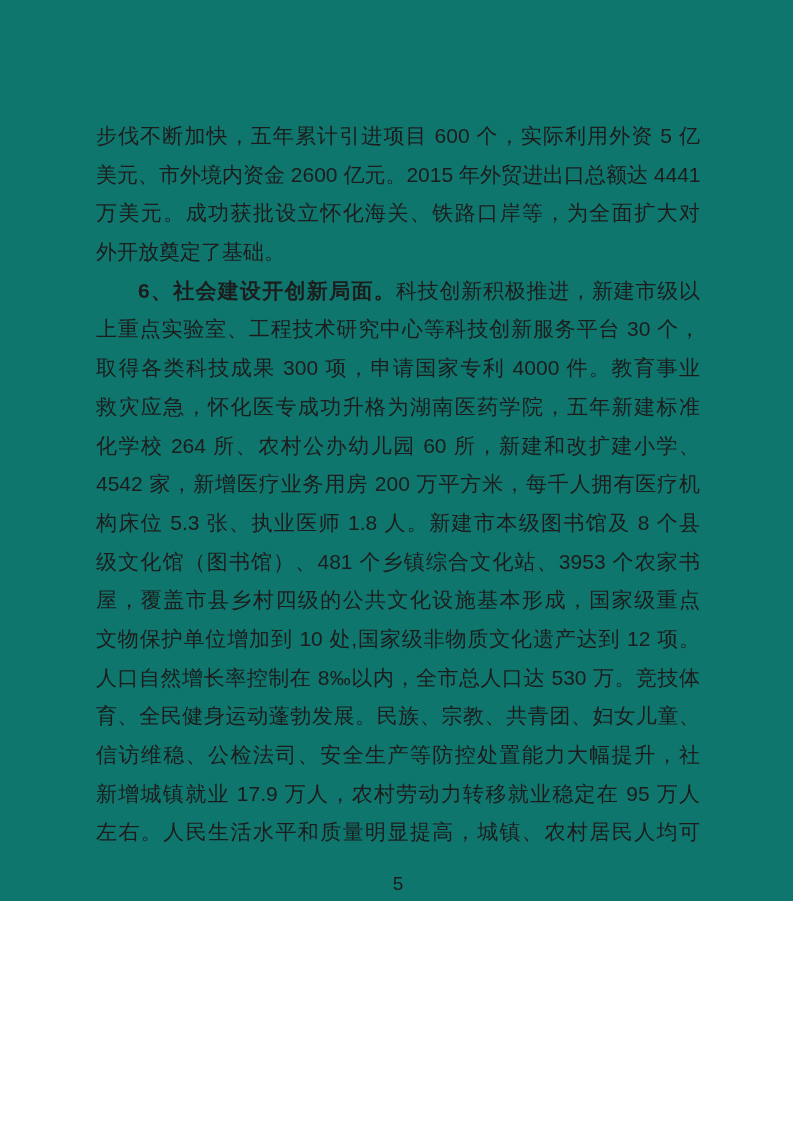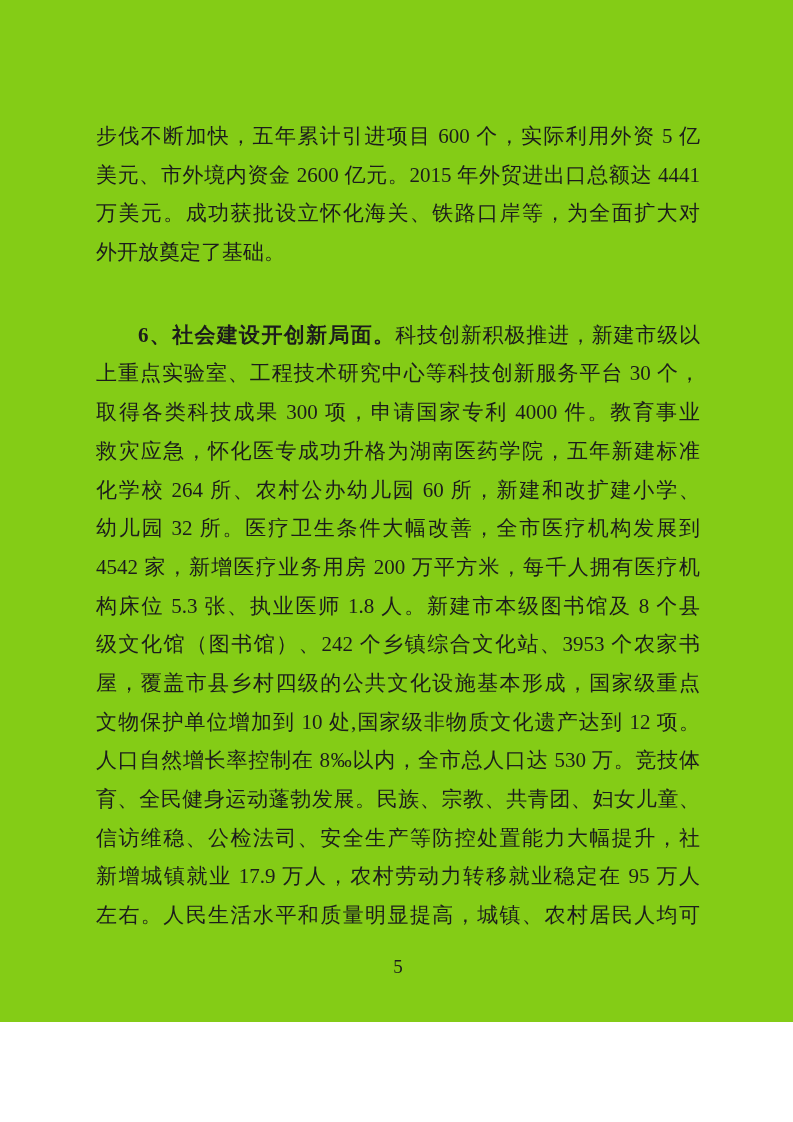--- a/index.html
+++ b/index.html
@@ -6,46 +6,45 @@
     margin: 0;
     padding: 0;
     width: 793px;
     height: 1122px;
     background: #ffffff;
     overflow: hidden;
   }
   .page {
     box-sizing: border-box;
     width: 793px;
-    height: 1022px;
+    height: 901px;
     padding: 117px 93px 0 96px;
-    background: #84cc16;
+    background: #0f766e;
     color: #1c1c1c;
-    font-family: Liberation Serif, serif;
+    font-family: Liberation Sans, sans-serif;
     font-size: 21px;
   }
   .textblock {
     width: 604px;
   }
   .line {
     height: 38.7px;
     line-height: 38.7px;
     text-align: justify;
     text-align-last: justify;
     text-justify: inter-character;
     overflow: hidden;
     white-space: nowrap;
   }
   .line.end {
     text-align-last: left;
     white-space: normal;
   }
   .line.start {
     text-indent: 2em;
-    margin-top: 44px;
   }
   .lead {
     font-weight: bold;
     letter-spacing: 0.5px;
   }
   .footer {
     margin-top: 21px;
     text-align: center;
     font-size: 19px;
     color: #1c1c1c;
@@ -60,24 +59,23 @@
     <div class="line">步伐不断加快，五年累计引进项目 600 个，实际利用外资 5 亿</div>
     <div class="line">美元、市外境内资金 2600 亿元。2015 年外贸进出口总额达 4441</div>
     <div class="line">万美元。成功获批设立怀化海关、铁路口岸等，为全面扩大对</div>
     <div class="line end">外开放奠定了基础。</div>
 
     <div class="line start"><span class="lead">6、社会建设开创新局面。</span><span>科技创新积极推进，新建市级以</span></div>
     <div class="line">上重点实验室、工程技术研究中心等科技创新服务平台 30 个，</div>
     <div class="line">取得各类科技成果 300 项，申请国家专利 4000 件。教育事业</div>
     <div class="line">救灾应急，怀化医专成功升格为湖南医药学院，五年新建标准</div>
     <div class="line">化学校 264 所、农村公办幼儿园 60 所，新建和改扩建小学、</div>
-    <div class="line">幼儿园 32 所。医疗卫生条件大幅改善，全市医疗机构发展到</div>
     <div class="line">4542 家，新增医疗业务用房 200 万平方米，每千人拥有医疗机</div>
     <div class="line">构床位 5.3 张、执业医师 1.8 人。新建市本级图书馆及 8 个县</div>
-    <div class="line">级文化馆（图书馆）、242 个乡镇综合文化站、3953 个农家书</div>
+    <div class="line">级文化馆（图书馆）、481 个乡镇综合文化站、3953 个农家书</div>
     <div class="line">屋，覆盖市县乡村四级的公共文化设施基本形成，国家级重点</div>
     <div class="line">文物保护单位增加到 10 处,国家级非物质文化遗产达到 12 项。</div>
     <div class="line">人口自然增长率控制在 8‰以内，全市总人口达 530 万。竞技体</div>
     <div class="line">育、全民健身运动蓬勃发展。民族、宗教、共青团、妇女儿童、</div>
     <div class="line">信访维稳、公检法司、安全生产等防控处置能力大幅提升，社</div>
 
     <div class="line">新增城镇就业 17.9 万人，农村劳动力转移就业稳定在 95 万人</div>
     <div class="line">左右。人民生活水平和质量明显提高，城镇、农村居民人均可</div>
 
   </div>

